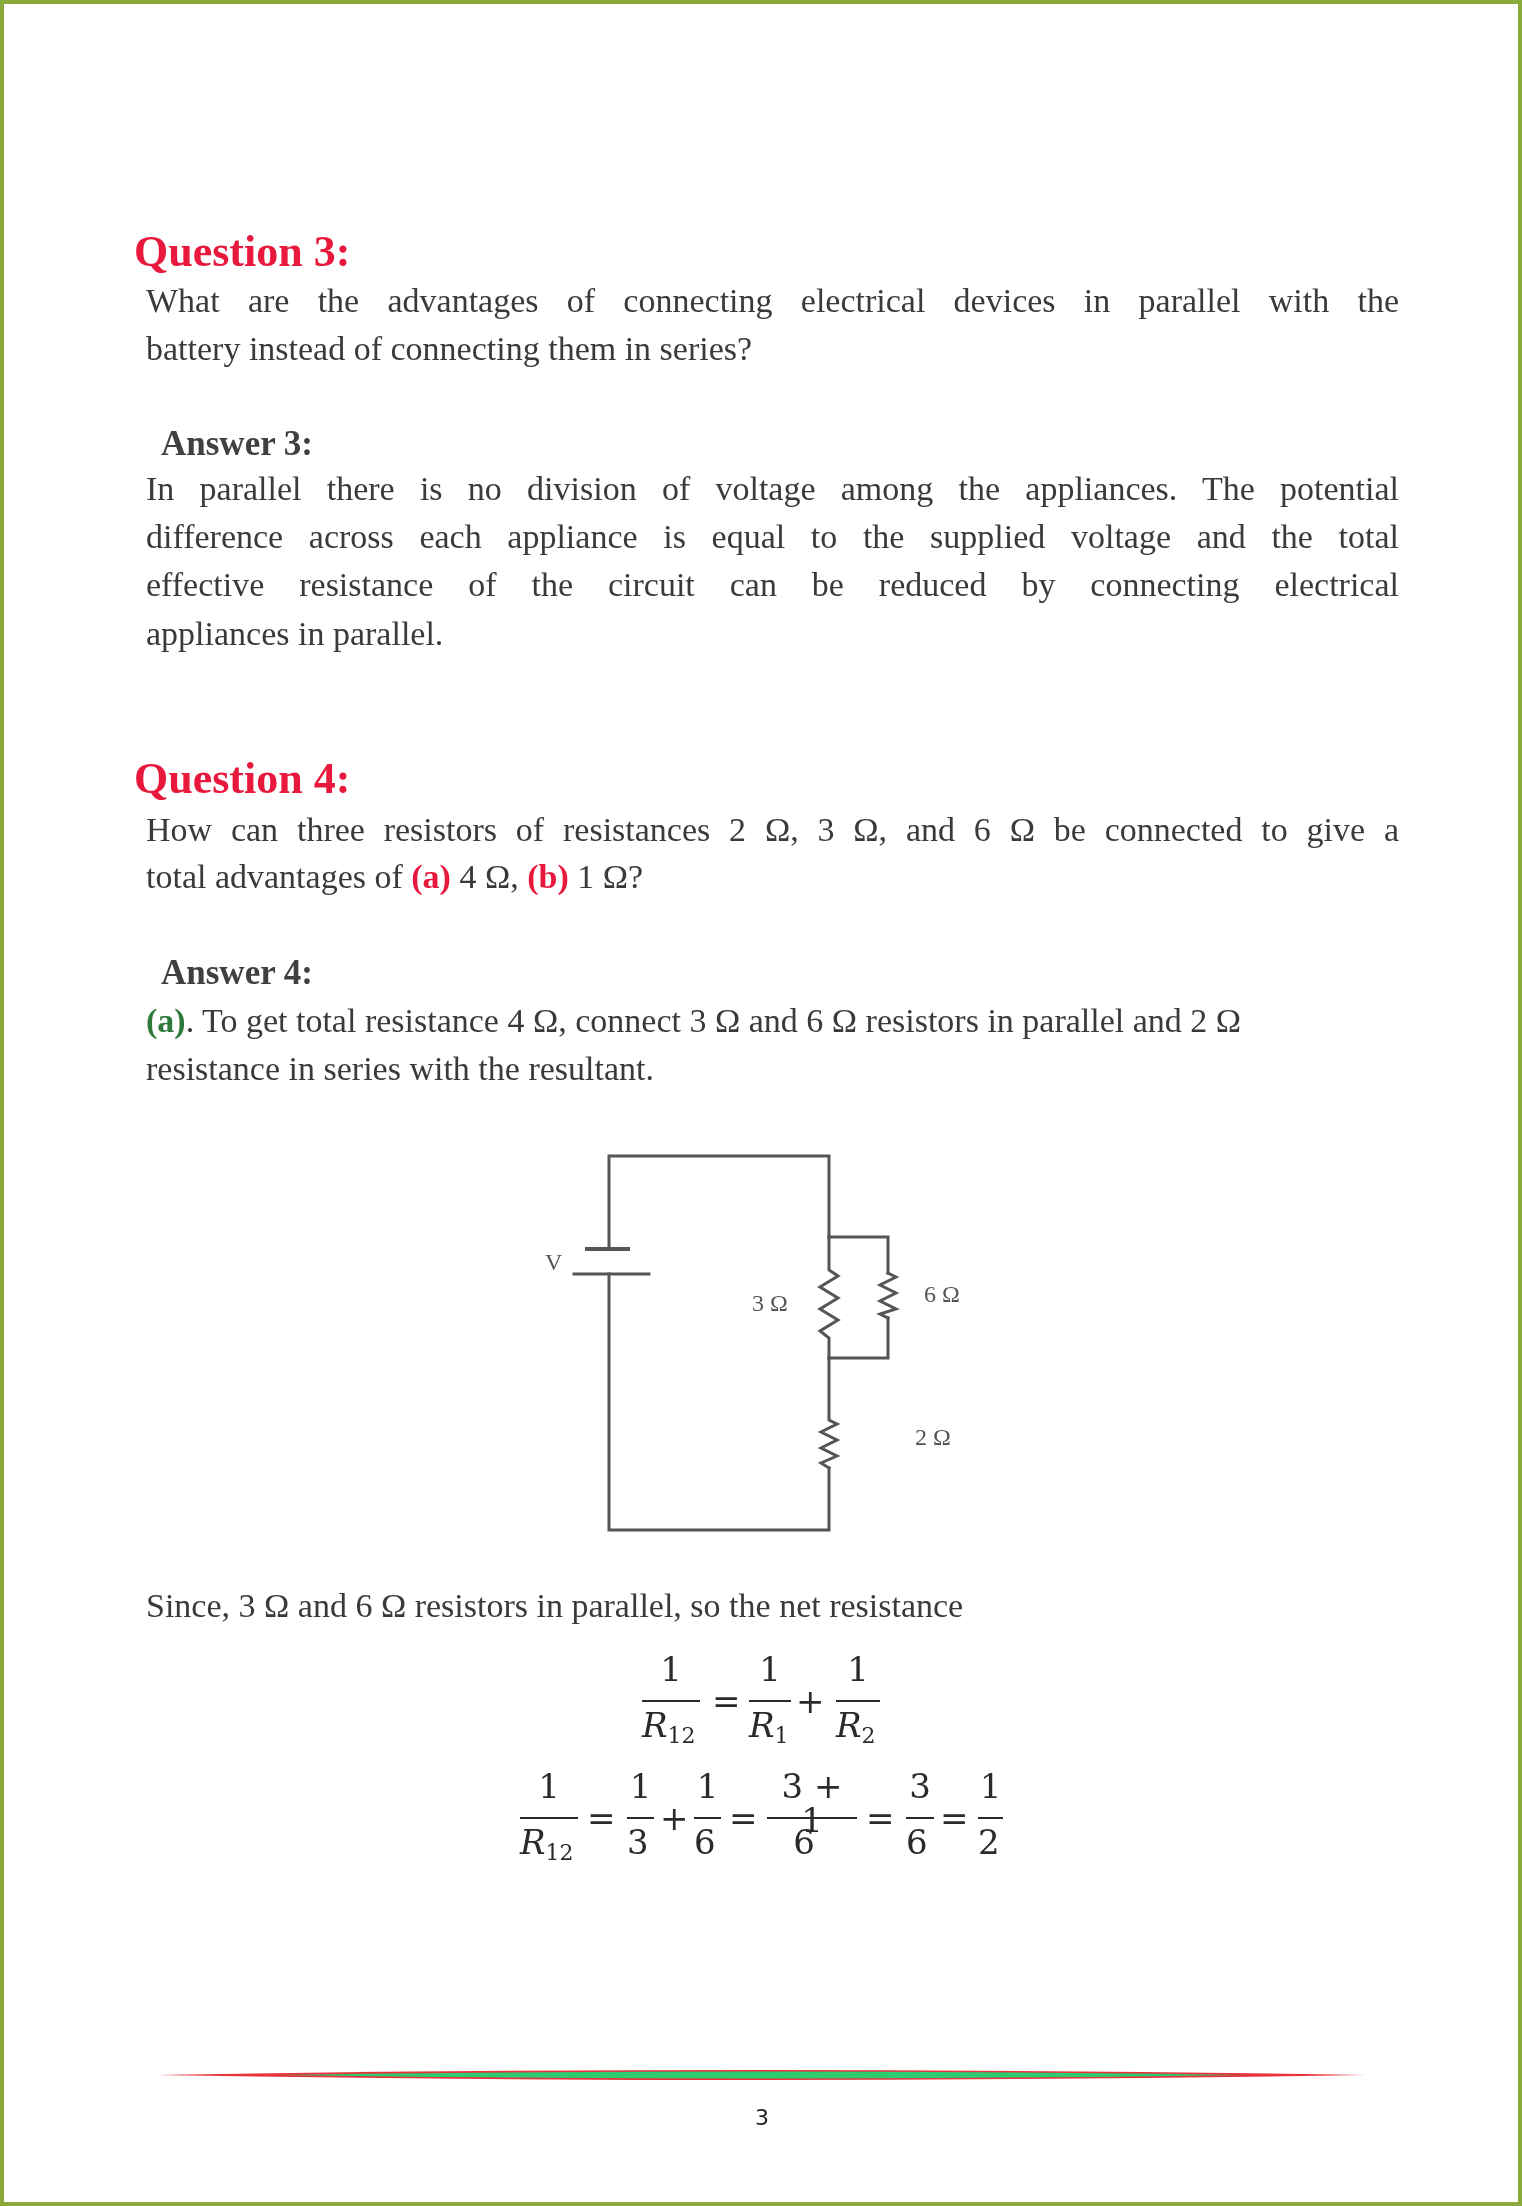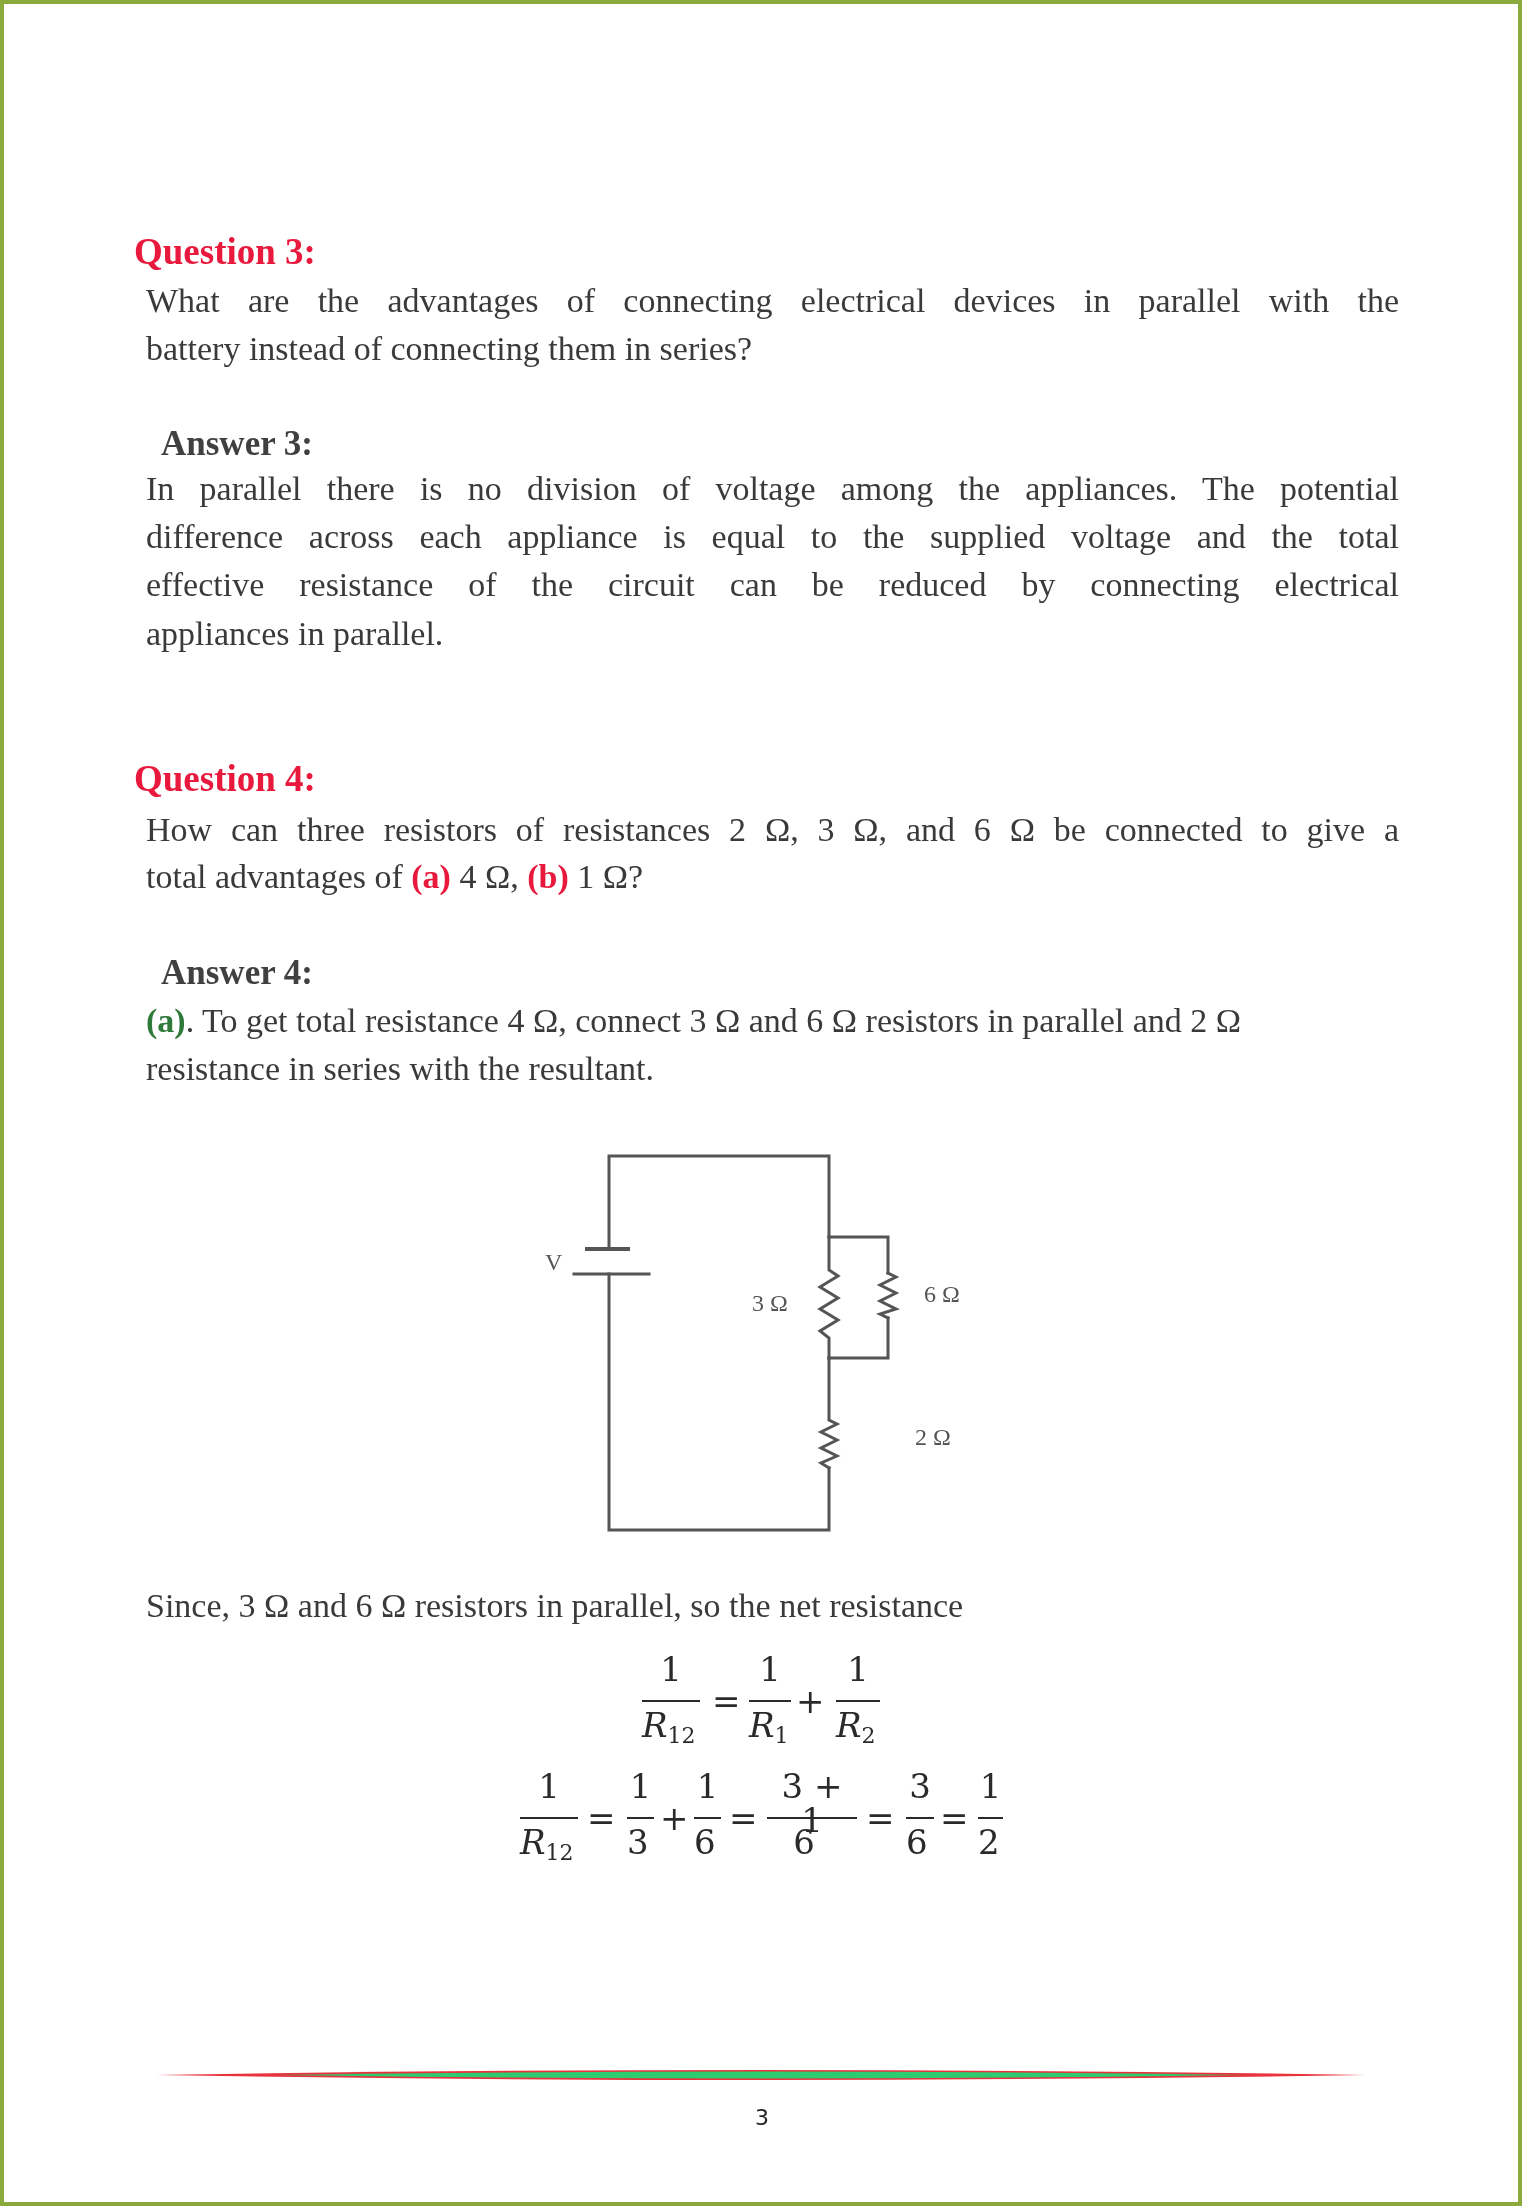--- a/index.html
+++ b/index.html
@@ -12,21 +12,21 @@
   .frame {
     position: absolute; left: 0; top: 0; width: 1522px; height: 2206px;
     box-sizing: border-box; border: 4px solid #8aab3c;
   }
   .line {
     position: absolute; left: 146px; width: 1253px;
     font-size: 34px; line-height: 48px; white-space: nowrap;
   }
   .justify { text-align: justify; text-align-last: justify; white-space: normal; }
   .q-head {
-    position: absolute; left: 134px; font-size: 37px; font-weight: bold;
+    position: absolute; left: 134px; font-size: 44px; font-weight: bold;
     color: #e8193c; line-height: 48px; white-space: nowrap;
   }
   .a-head {
     position: absolute; left: 161px; font-size: 35px; font-weight: bold;
     color: #404040; line-height: 48px; white-space: nowrap;
   }
   .red-b { color: #e8193c; font-weight: bold; }
   .green-b { color: #2f7a3a; font-weight: bold; }
 
   .circuit { position: absolute; left: 0; top: 0; }

